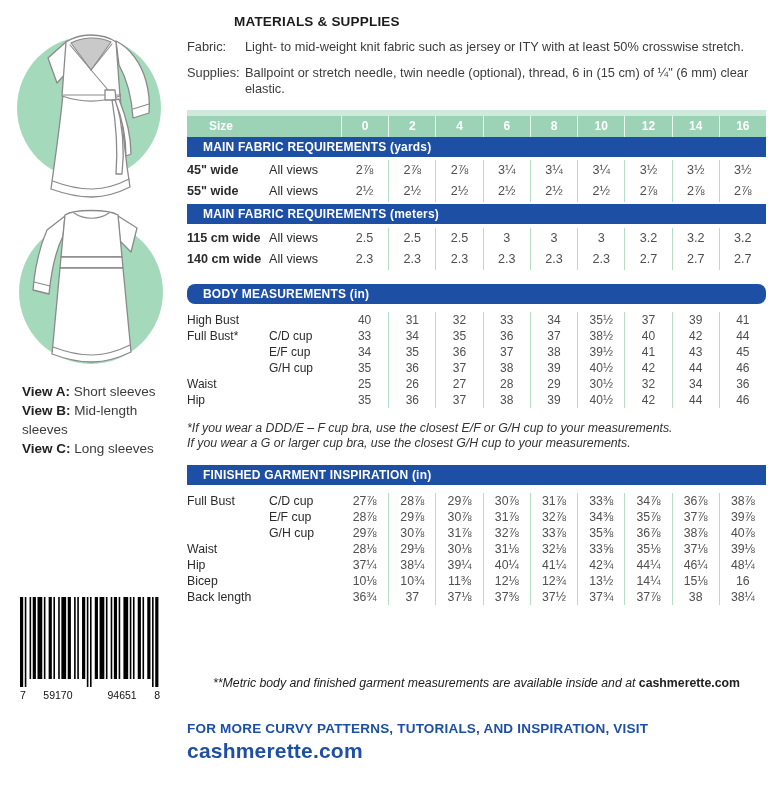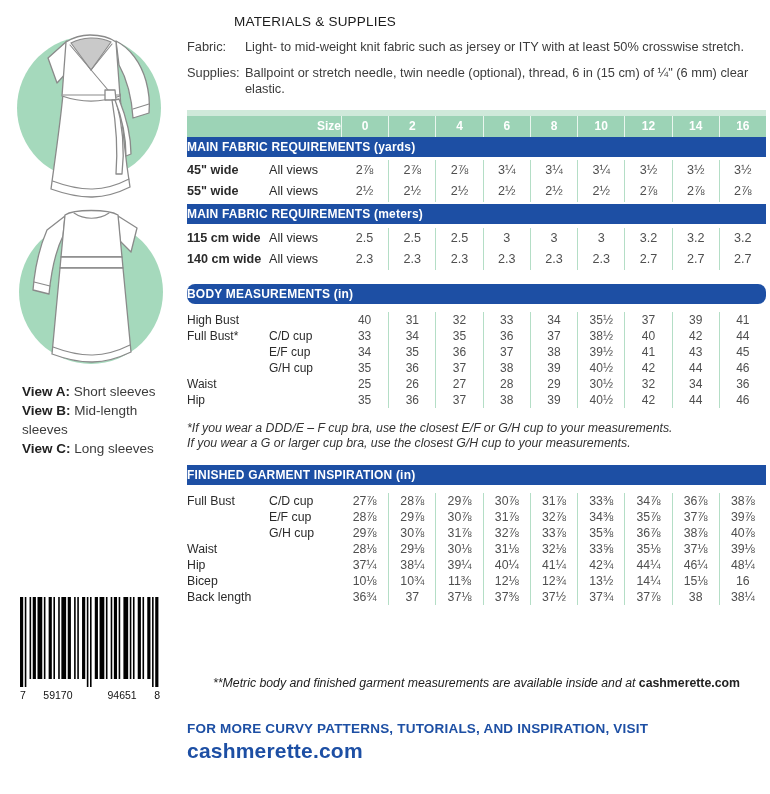--- a/index.html
+++ b/index.html
@@ -8,28 +8,28 @@
   
   .illus{position:absolute;left:4px;}
   .views{position:absolute;left:22px;top:382px;width:152px;font-size:13.5px;line-height:19px;color:#3c3c3c;}
   .views b{color:#222;}
   .barcode-wrap{position:absolute;left:20px;top:597px;width:140px;height:104px;}
   .barcode-digits{position:absolute;left:0;bottom:0;width:140px;display:flex;align-items:flex-end;
         font-size:10.5px;color:#111;}
   .barcode-digits .grp{flex:1;text-align:center;}
   
   .rcol{position:absolute;left:187px;top:0;width:579px;}
-  .ms-title{margin-top:14px;font-size:13.5px;font-weight:normal;color:#1c1c1c;letter-spacing:.2px;padding-left:47px;}
+  .ms-title{margin-top:14px;font-size:13.5px;font-weight:bold;color:#1c1c1c;letter-spacing:.2px;padding-left:47px;}
   .supply-row{display:grid;grid-template-columns:58px 1fr;margin-top:10px;font-size:12.8px;line-height:16px;color:#3c3c3c;}
   .bar-blue{margin-top:0;background:#1d4fa4;color:#fff;font-weight:bold;font-size:12px;
-        height:20px;line-height:20px;padding-left:0;letter-spacing:.2px;}
+        height:20px;line-height:20px;padding-left:16px;letter-spacing:.2px;}
   .size-strip{margin-top:13px;height:6px;background:#cfe9da;}
   .size-head{display:grid;grid-template-columns:154px repeat(9,1fr);background:#9cd3b6;color:#fff;
         height:21px;line-height:21px;font-size:12px;font-weight:bold;}
-  .size-head .lbl{padding-left:9px;text-align:right;}
+  .size-head .lbl{padding-left:22px;}
   .size-head .val{text-align:center;border-left:1px solid #e9f6ee;}
   .trows{margin:0;}
   .trow{display:grid;grid-template-columns:82px 72px repeat(9,1fr);}
   .t-fabric .trow{height:21px;line-height:21px;font-size:12.6px;}
   .t-body .trow{height:16px;line-height:16px;font-size:12px;}
   .t-fin .trow{height:16px;line-height:16px;font-size:12.3px;}
   .cell{white-space:nowrap;overflow:visible;}
   .cell.lab{color:#2b2b2b;}
   .cell.lab.bold{font-weight:bold;}
   .cell.sub{color:#2b2b2b;}

